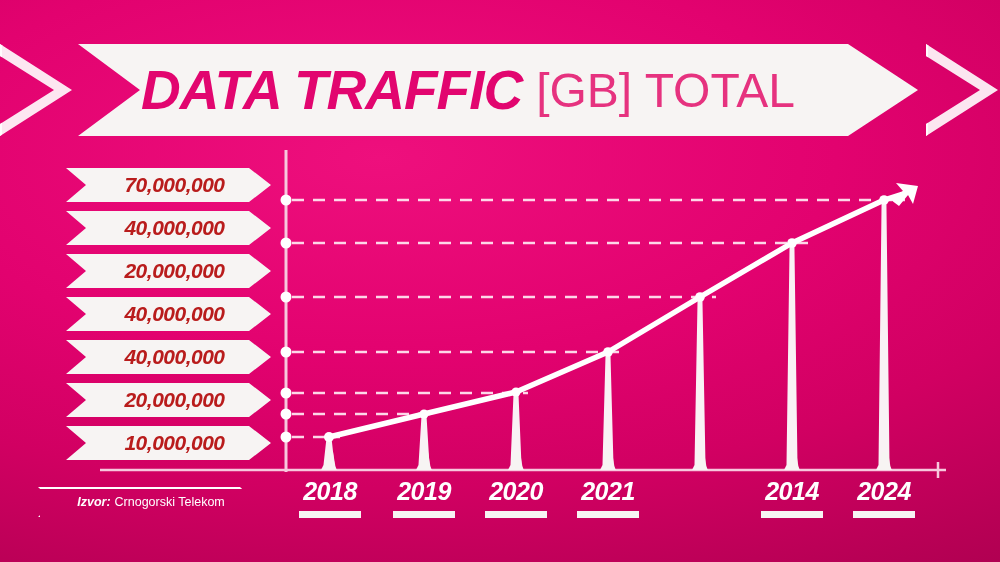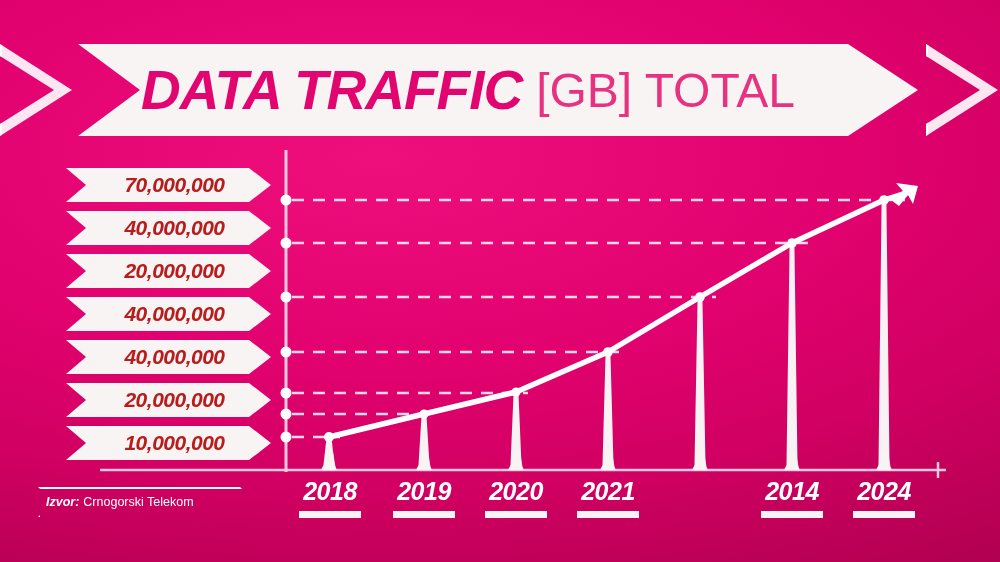--- a/index.html
+++ b/index.html
@@ -81,21 +81,21 @@
     position:absolute;left:38px;top:487px;width:218px;height:30px;
   }
   #source .src-shape{
     position:absolute;left:0;top:0;width:218px;height:30px;
     border:2px solid #ffffff;
     -webkit-clip-path:polygon(0 0, 202px 0, 218px 15px, 202px 30px, 0 30px, 16px 15px);
     clip-path:polygon(0 0, 202px 0, 218px 15px, 202px 30px, 0 30px, 16px 15px);
   }
   #source .src-inner{
     position:absolute;left:0;top:0;width:218px;height:30px;
-    display:flex;align-items:center;justify-content:flex-start;
+    display:flex;align-items:center;justify-content:center;
     font-size:12.5px;color:#ffffff;white-space:nowrap;padding-left:8px;
     box-sizing:border-box;
   }
   #source .src-bold{font-weight:bold;font-style:italic;margin-right:4px;}
   #source .src-norm{font-weight:400;}
 </style>
 </head>
 <body>
 
 <div id="stage">

